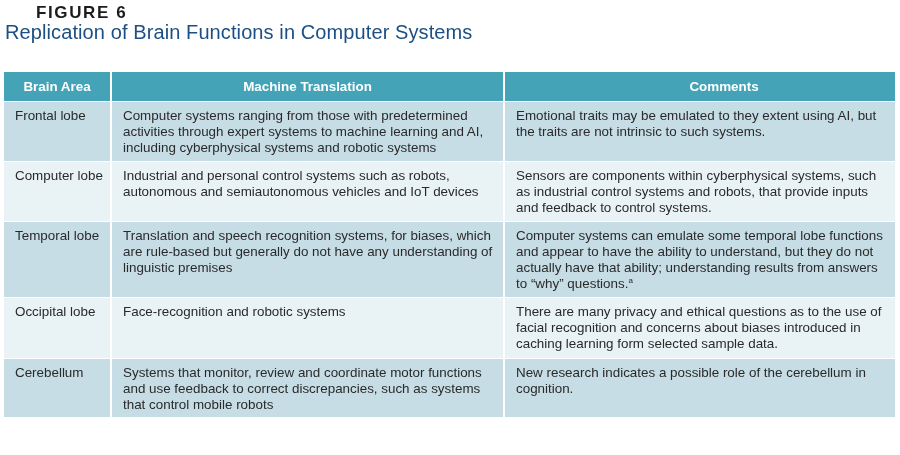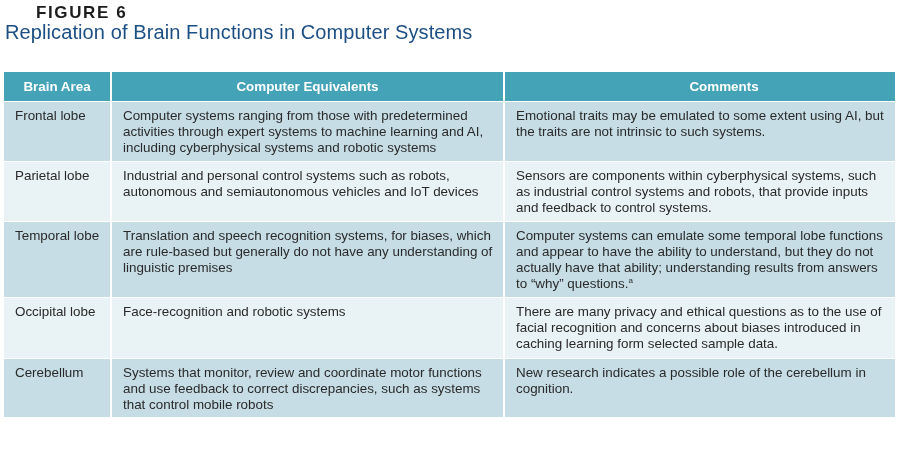--- a/index.html
+++ b/index.html
@@ -93,32 +93,32 @@
 <div class="table-wrap">
   <table>
     <colgroup>
       <col class="c1">
         <col class="c2">
         <col class="c3">
     </colgroup>
     <thead>
       <tr>
         <th>Brain Area</th>
-        <th>Computer Equivalents</th>
+        <th>Machine Translation</th>
         <th>Comments</th>
       </tr>
     </thead>
     <tbody>
       <tr class="dark r1">
         <td>Frontal lobe</td>
         <td>Computer systems ranging from those with predetermined activities through expert systems to machine learning and AI, including cyberphysical systems and robotic systems</td>
-        <td>Emotional traits may be emulated to some extent using AI, but the traits are not intrinsic to such systems.</td>
+        <td>Emotional traits may be emulated to they extent using AI, but the traits are not intrinsic to such systems.</td>
       </tr>
       <tr class="light r2">
-        <td>Parietal lobe</td>
+        <td>Computer lobe</td>
         <td>Industrial and personal control systems such as robots, autonomous and semiautonomous vehicles and IoT devices</td>
         <td>Sensors are components within cyberphysical systems, such as industrial control systems and robots, that provide inputs and feedback to control systems.</td>
       </tr>
       <tr class="dark r3">
         <td>Temporal lobe</td>
         <td>Translation and speech recognition systems, for biases, which are rule-based but generally do not have any understanding of linguistic premises</td>
         <td><span>Computer systems can emulate some temporal lobe functions and  appear to have the ability to understand, but they do not actually have that ability; understanding results from answers to “why” questions.</span><sup>a</sup></td>
       </tr>
       <tr class="light r4">
         <td>Occipital lobe</td>

